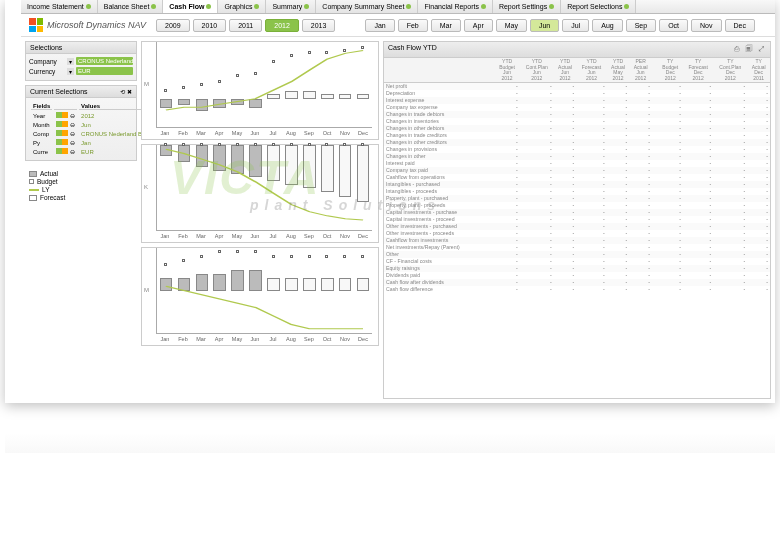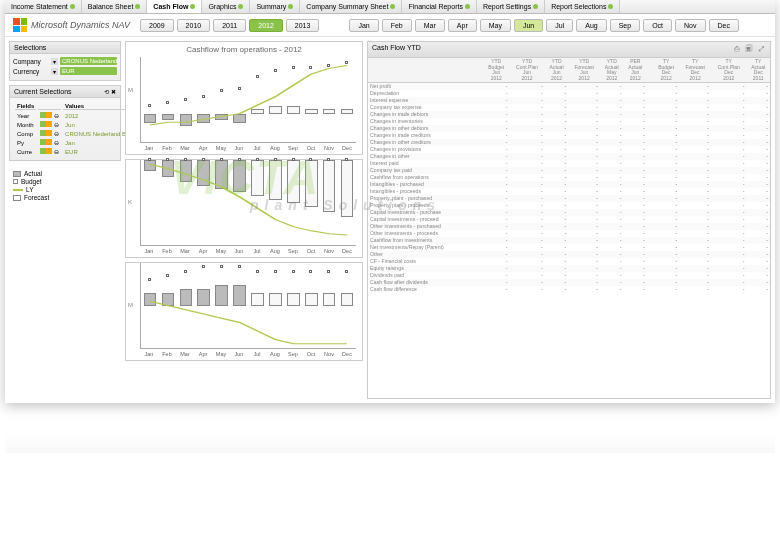--- a/index.html
+++ b/index.html
@@ -1,17 +1,17 @@
 <!DOCTYPE html>
 <html><head>
 <meta charset="utf-8">
 <style>
   * { box-sizing: border-box; margin: 0; padding: 0; font-family: Arial, sans-serif; }
   body { background: #fff; width: 780px; height: 545px; overflow: hidden; position: relative; }
-  .shadow-box { box-shadow: 0 3px 12px rgba(0,0,0,0.25); background: #fff; width: 770px; margin: 0 auto; }
+  .shadow-box { box-shadow: 0 3px 12px rgba(0,0,0,0.25); background: #fff; width: 770px; margin: 0 auto; padding-left: 16px; }
   
   
   .tabstrip { display: flex; background: linear-gradient(#f8f8f8,#e8e8e8); border-bottom: 1px solid #bbb; font-size: 7px; }
   .tab { padding: 3px 6px; border-right: 1px solid #ccc; background: linear-gradient(#f4f4f4,#e4e4e4); display: flex; align-items: center; gap: 2px; cursor: pointer; white-space: nowrap; }
   .tab.active { background: #fff; font-weight: bold; }
   .tab-dot { width:5px; height:5px; border-radius:50%; background:#8bc34a; display:inline-block; }
   
   
   .headerbar { display:flex; align-items:center; padding: 4px 8px; border-bottom:1px solid #ddd; gap:10px; }
   .logo { display:flex; align-items:center; gap:4px; font-size:9px; font-style:italic; color:#555; }
@@ -226,21 +226,20 @@
           </div>
           <div>
             <span class="lg-box" style="background:#fff"></span>
             <span>Forecast</span>
           </div>
         </div>
     </div>
 
     <div class="chartcol">
         <div class="chart">
-          <div class="chart-title">Cashflow from operations - 2012</div>
           <span class="ylabel">M</span>
           <div class="chart-area">
             <div class="bars">
               <div class="barcell">
                 <div class="bar" style="top:57.33333333333333px;height:8.6px;"></div>
                 <div class="sq-marker" style="top:46.73333333333333px;"></div>
               </div>
               <div class="barcell">
                 <div class="bar" style="top:57.33333333333333px;height:5.733333333333333px;"></div>
                 <div class="sq-marker" style="top:43.86666666666666px;"></div>

